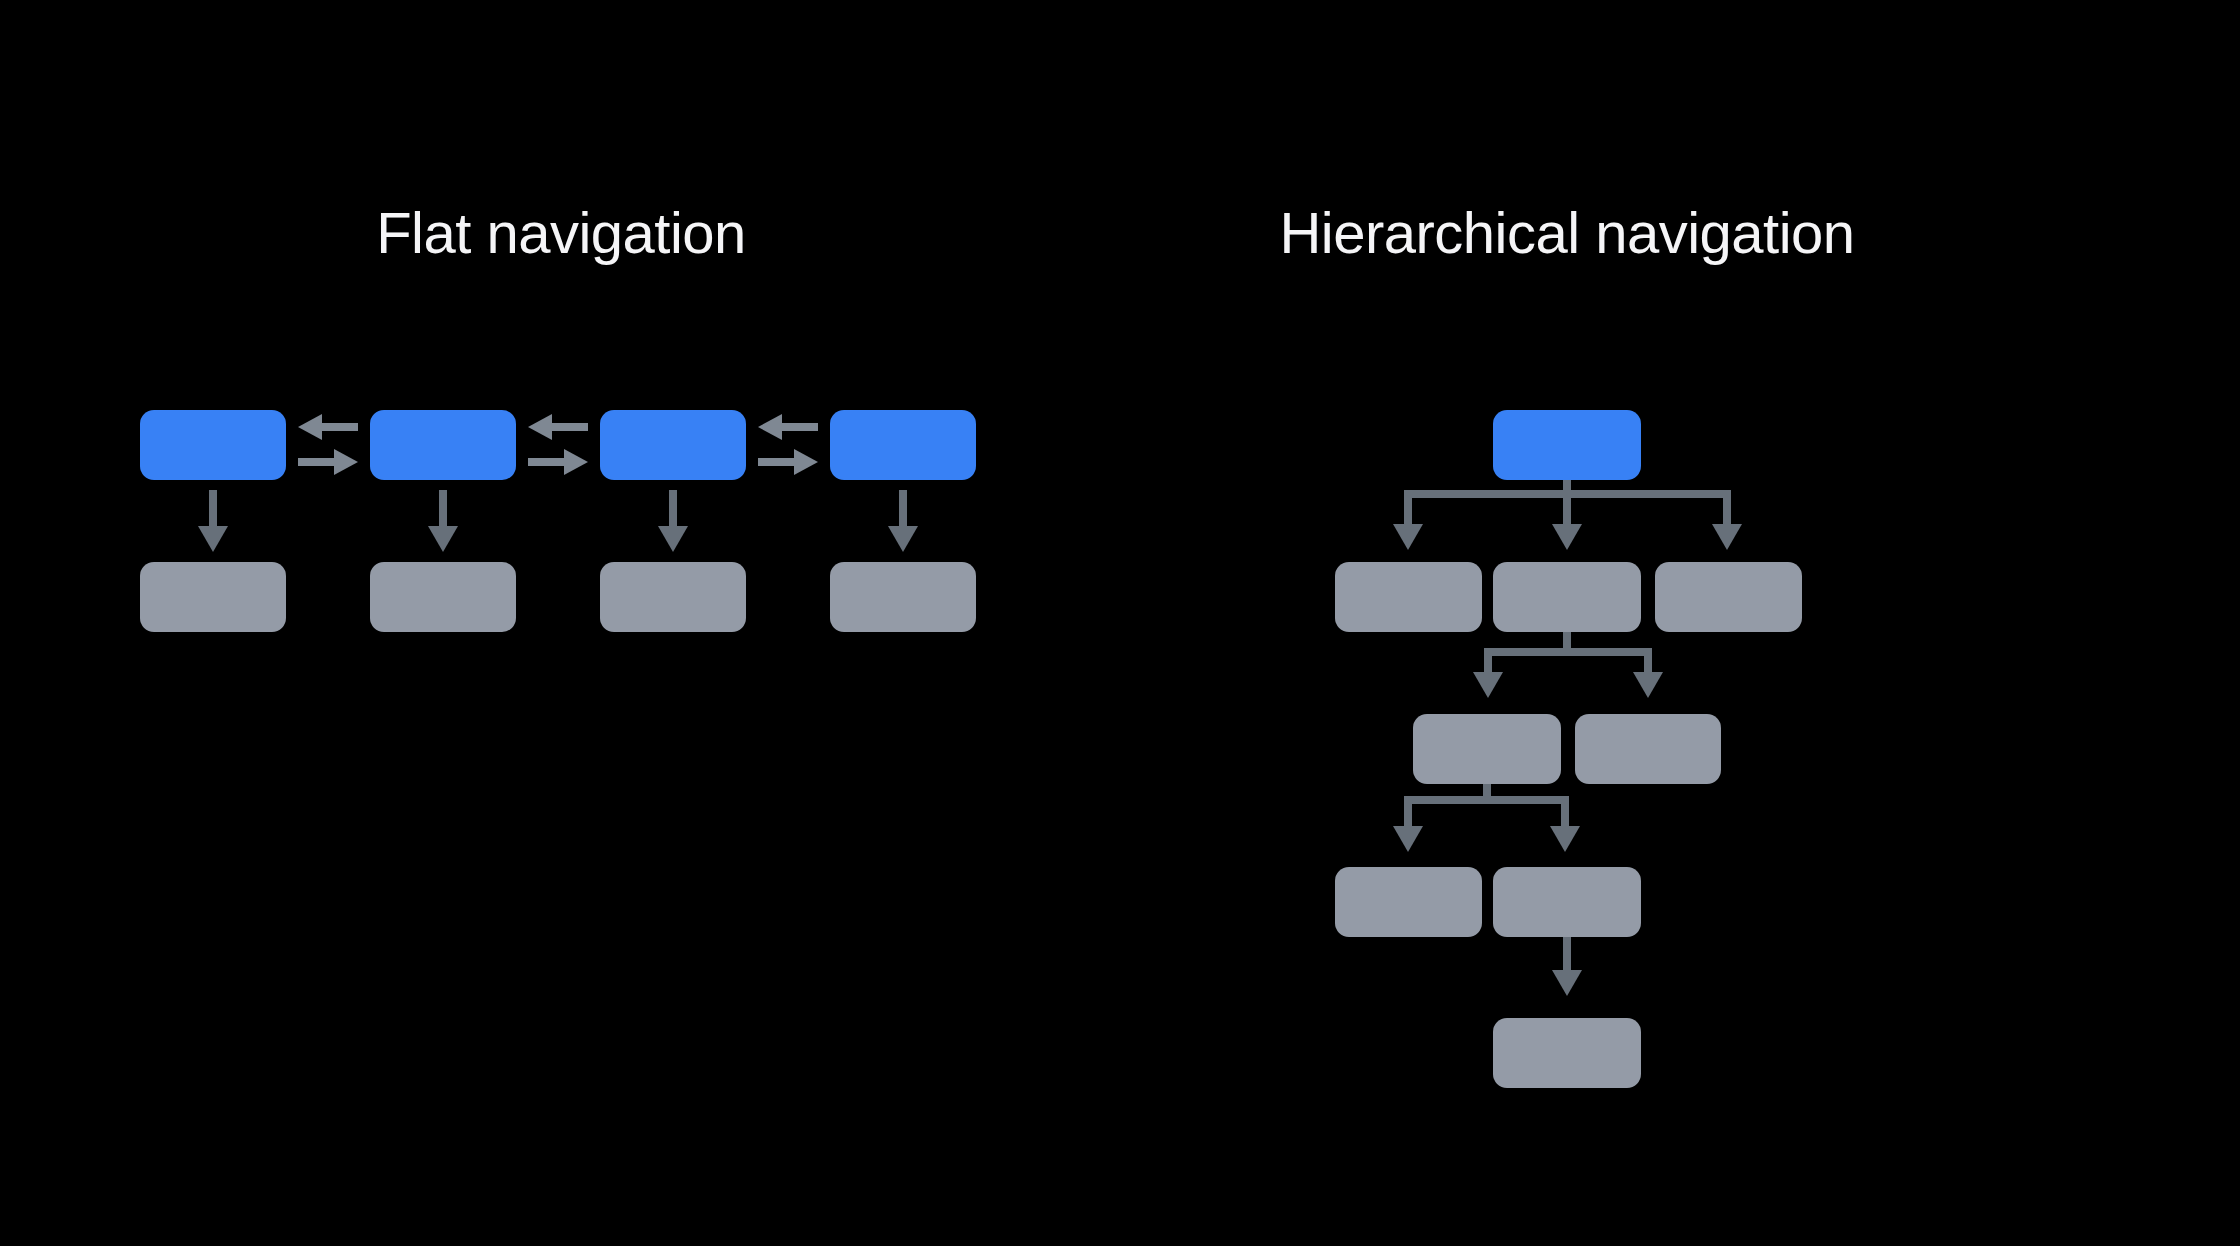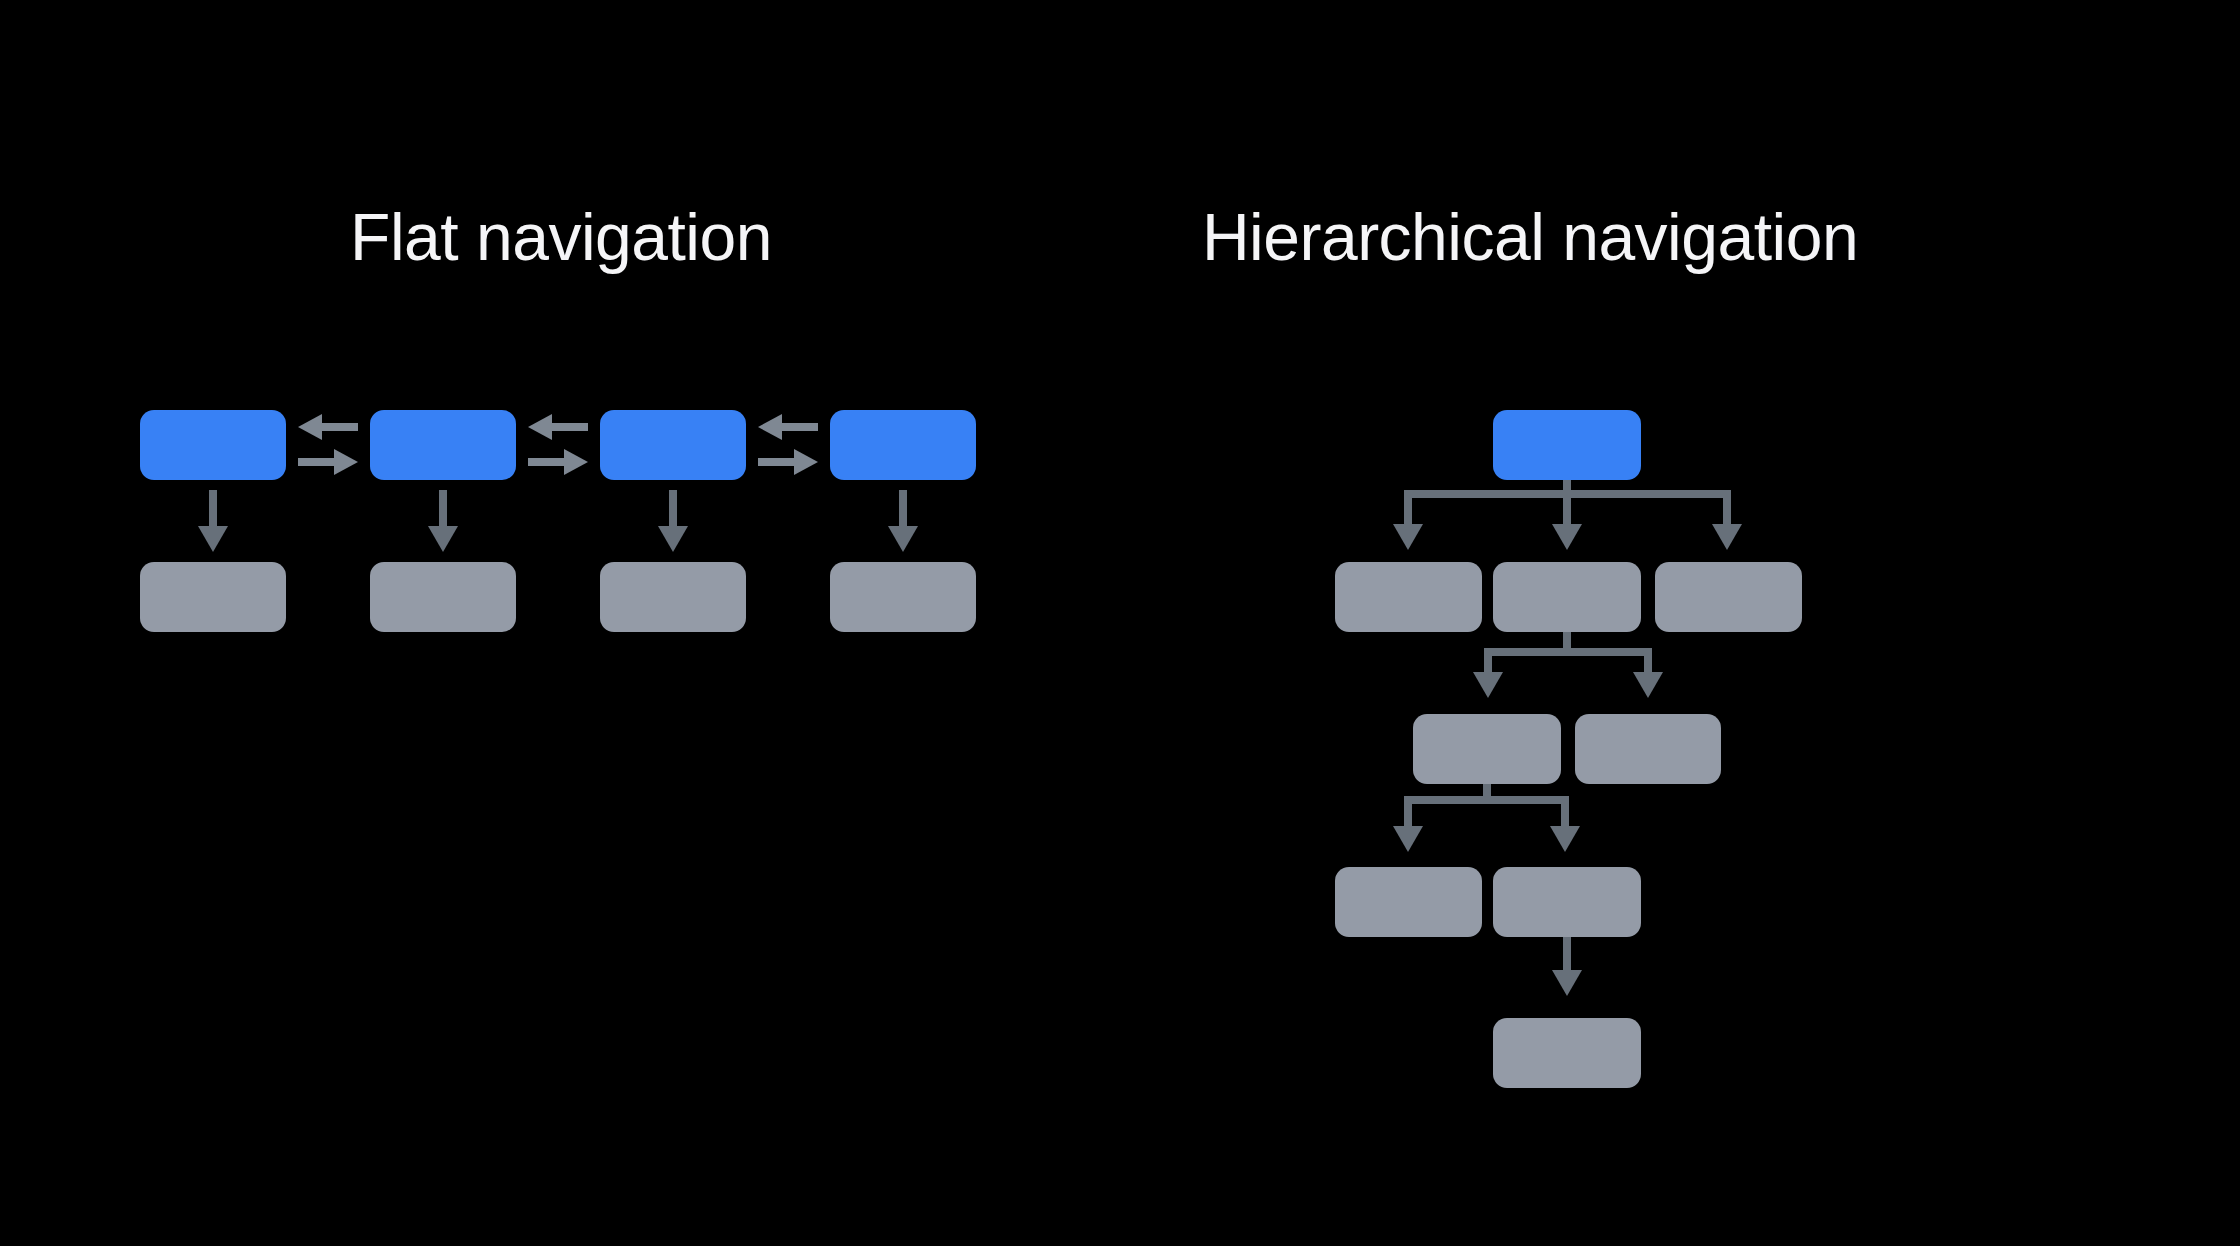--- a/index.html
+++ b/index.html
@@ -7,21 +7,21 @@
     position:relative;
     width:2240px;height:1246px;
     background:var(--background,#000);
     overflow:hidden;
     font-family:"Liberation Sans","DejaVu Sans",sans-serif;
   }
   .diagram-title{
     position:absolute;
     top:204px;
     transform:translateX(-50%);
-    font-size:66px;
+    font-size:58px;
     line-height:1;
     font-weight:400;
     letter-spacing:-0.5px;
     color:var(--title_color,#f5f5f7);
     white-space:nowrap;
   }
   .node{
     position:absolute;
     height:70px;
     border-radius:14px;
@@ -86,21 +86,21 @@
     <div class="cline" style="left:899px;top:490px;width:8px;height:38px"></div>
     <div class="ah-down" style="left:888px;top:526px"></div>
 
     <div class="node gray" style="left:140px;top:562px;width:146px"></div>
     <div class="node gray" style="left:370px;top:562px;width:146px"></div>
     <div class="node gray" style="left:600px;top:562px;width:146px"></div>
     <div class="node gray" style="left:830px;top:562px;width:146px"></div>
   </div>
 
   <div>
-    <div class="diagram-title" style="left:1530px">Hierarchical navigation</div>
+    <div class="diagram-title" style="left:1567px">Hierarchical navigation</div>
 
     <div class="node blue" style="left:1493px;top:410px;width:148px"></div>
 
     <div class="cline" style="left:1563px;top:480px;width:8px;height:18px"></div>
     <div class="cline" style="left:1404px;top:490px;width:327px;height:8px"></div>
     <div class="cline" style="left:1404px;top:498px;width:8px;height:26px"></div>
     <div class="cline" style="left:1563px;top:498px;width:8px;height:26px"></div>
     <div class="cline" style="left:1723px;top:498px;width:8px;height:26px"></div>
     <div class="ah-down" style="left:1393px;top:524px"></div>
     <div class="ah-down" style="left:1552px;top:524px"></div>

